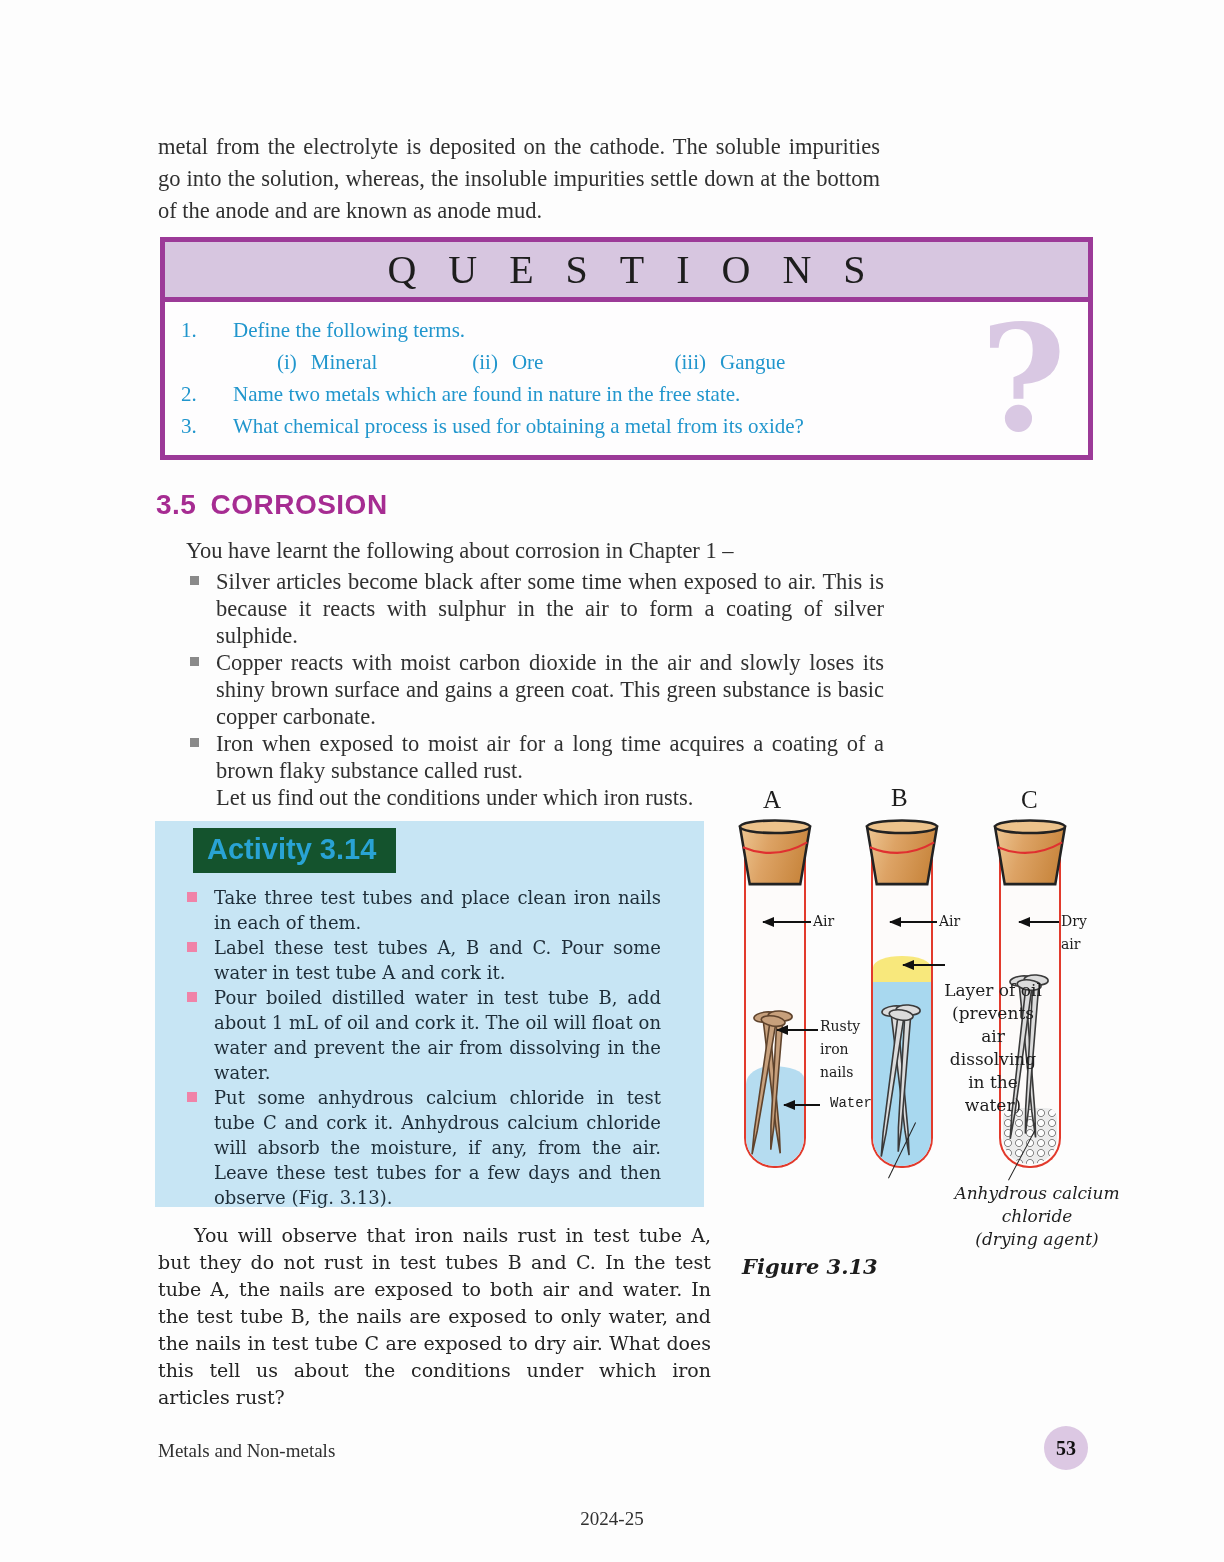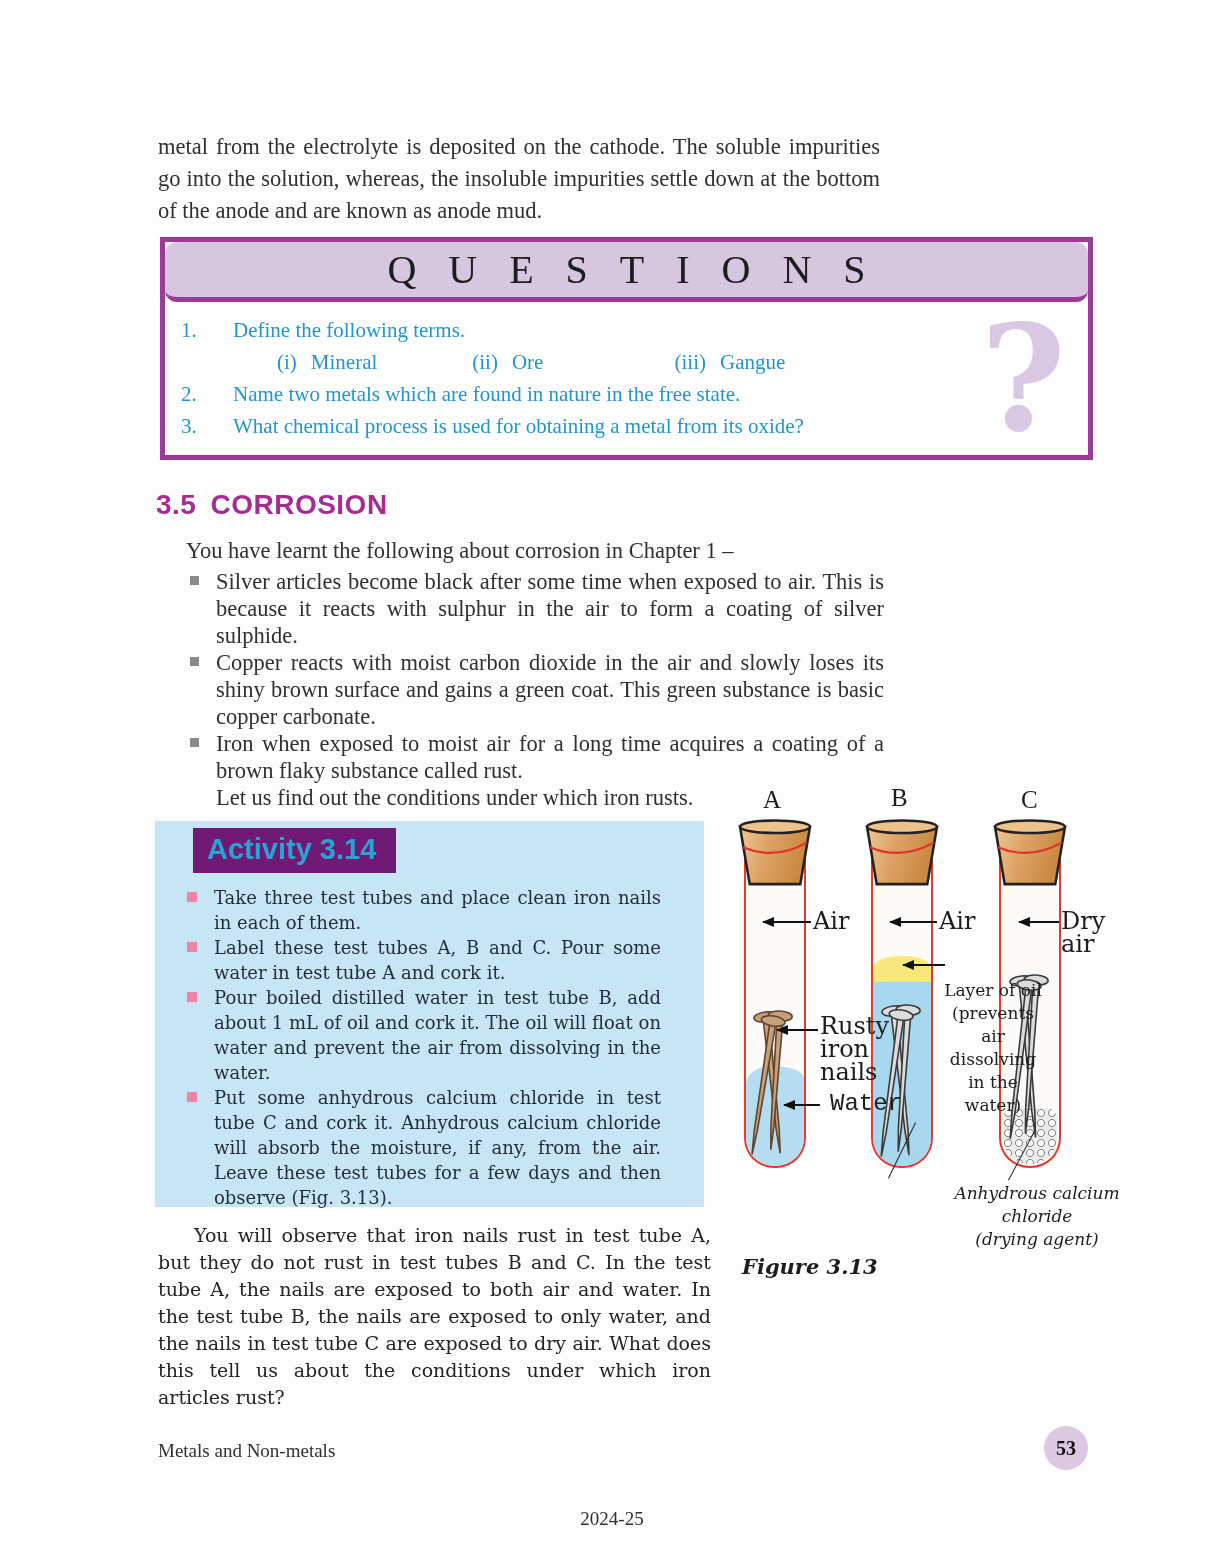--- a/index.html
+++ b/index.html
@@ -16,21 +16,20 @@
   
   .qbox {
     position:absolute; left:160px; top:237px; width:933px; height:223px;
     border:5px solid #9c3a98; background:#fefdfe;
   }
   .qhead {
     height:60px; background:#d7c6e0; border-bottom:5px solid #9c3a98;
     display:flex; align-items:center; justify-content:center;
     font-size:40px; letter-spacing:32px; text-indent:32px; color:#1d1d1d;
     font-family:"Liberation Serif", serif;
-    border-radius:12px;
   }
   .qlist { position:relative; padding:16px 0 0 16px; color:#2196cd; font-size:21px; }
   .qrow { margin-bottom:7px; }
   .qnum { display:inline-block; width:52px; }
   .qsub { padding-left:96px; margin-bottom:7px; }
   .qsub .si { display:inline-block; }
   .qsub .w1 { width:190px; } .qsub .w2 { width:197px; }
   .qsub .rn { display:inline-block; margin-right:14px; }
   .qmark {
     position:absolute; right:22px; top:64px; font-size:146px; line-height:1;
@@ -45,21 +44,21 @@
   .sechead .snum { margin-right:14px; }
   .corr { position:absolute; left:158px; top:537px; width:726px;
     font-size:22.5px; line-height:27px; color:#303030; }
   .corr .lead { padding-left:28px; margin-bottom:4px; }
   .cbul { position:relative; margin-left:32px; padding-left:26px; text-align:justify; }
   .cbul::before { content:''; position:absolute; left:0; top:8px; width:9px; height:9px; background:#8a8a8a; }
   .corr .followup { margin-left:58px; }
   
   .abox { position:absolute; left:155px; top:821px; width:549px; height:386px; background:#c7e5f4; }
   .atitle {
-    position:absolute; left:38px; top:7px; background:#701a75; padding:5px 20px 7px 14px;
+    position:absolute; left:38px; top:7px; background:#14532d; padding:5px 20px 7px 14px;
     font-family:"Liberation Sans", sans-serif; font-weight:bold; font-size:29px; color:#29a3d4;
   }
   .alist { position:absolute; left:32px; top:64px; width:474px;
     font-family:"DejaVu Serif", serif; font-size:18px; line-height:25px; color:#1e2d38; }
   .abul { position:relative; padding-left:27px; text-align:justify; }
   .abul::before { content:''; position:absolute; left:0; top:7px; width:10px; height:10px; background:#f083a8; }
   
   .obs {
     position:absolute; left:158px; top:1222px; width:553px;
     font-family:"DejaVu Serif", serif; font-size:19px; line-height:27px;
@@ -78,21 +77,21 @@
   .oilB { position:absolute; left:0; right:0; top:108px; height:28px; background:#f8e87c;
     border-radius:50% 50% 0 0 / 40% 40% 0 0; }
   .waterB { position:absolute; left:0; right:0; top:134px; bottom:0; background:#a8d8ef; }
   .granules { position:absolute; left:2px; right:2px; bottom:2px; height:56px;
     border-radius:20% 20% 26px 26px; background-color:#ececec;
     background-image:radial-gradient(circle at 5px 5px, #fdfdfd 2.6px, #808080 3.6px, #ececec 4.2px);
     background-size:11px 10px; }
   .nails { position:absolute; }
   .nailsA ellipse, .nailsA polygon { fill:#c7a07c; stroke:#5f432c; stroke-width:1.6; }
   .nailsG ellipse, .nailsG polygon { fill:#dcdcdc; stroke:#3a3a3a; stroke-width:1.6; }
-  .flabel { position:absolute; font-family:"DejaVu Serif", serif; font-size:24px; line-height:23px; color:#1d1d1d; }
+  .flabel { position:absolute; font-family:"DejaVu Serif", serif; font-size:14px; line-height:23px; color:#1d1d1d; }
   .fsmall { font-size:17px; line-height:23px; text-align:center; }
   .arrow { position:absolute; height:0; border-top:2px solid #111; }
   .arrow::before { content:''; position:absolute; left:-1px; top:-6px;
     border-right:12px solid #111; border-top:5px solid transparent; border-bottom:5px solid transparent; }
   .pline { position:absolute; border-top:1.6px solid #222; transform-origin:left top; }
   .figtitle { position:absolute; left:22px; top:474px; font-family:"DejaVu Serif", serif;
     font-weight:bold; font-style:italic; font-size:21px; color:#1d1d1d; }
   .figcap { position:absolute; left:22px; top:501px; width:372px;
     font-family:"DejaVu Serif", serif; font-style:italic; font-size:17px; line-height:25px;
     text-align:justify; color:#242424; }

